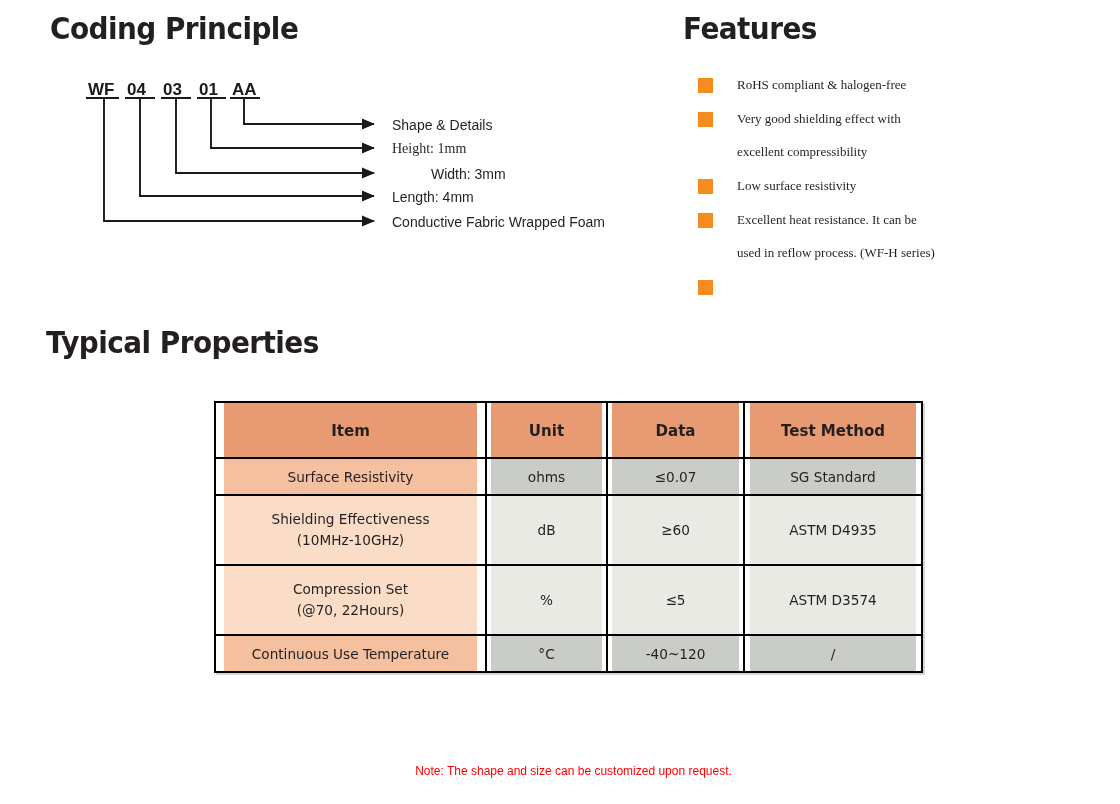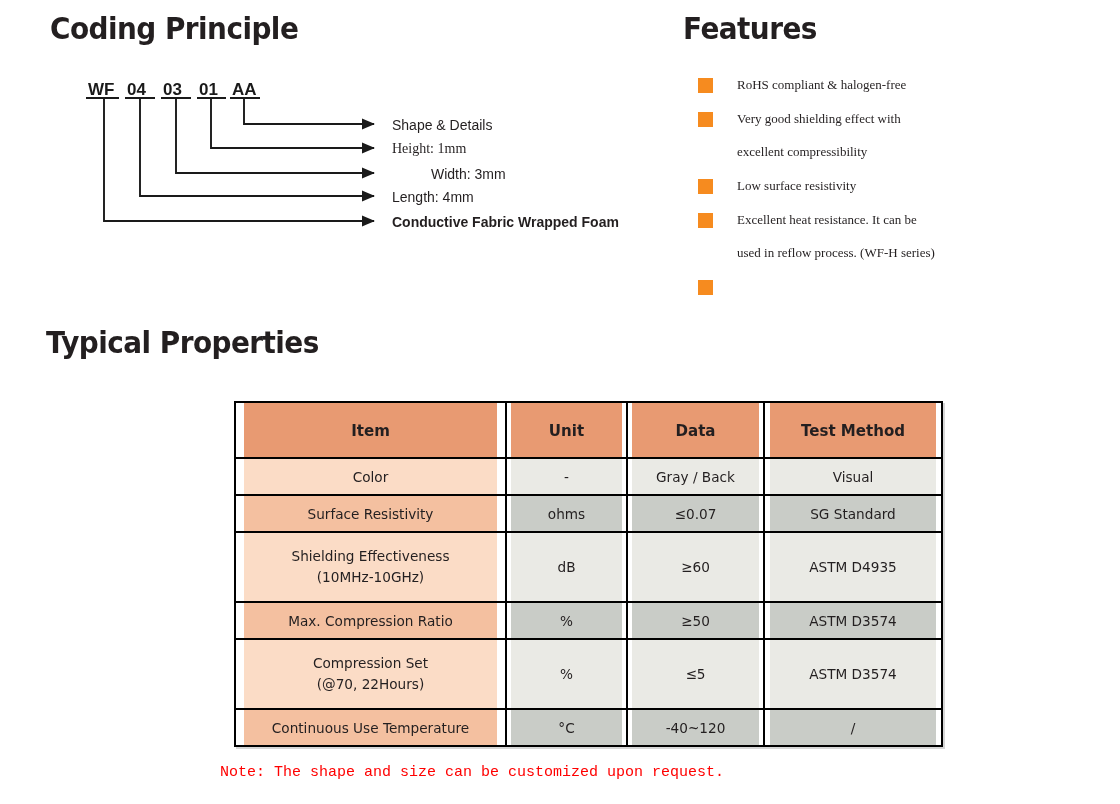--- a/index.html
+++ b/index.html
@@ -69,21 +69,20 @@
   }
 
   
   #properties-table {
     position: absolute;
     left: 214px; top: 401px;
     width: 707px;
     border-collapse: collapse;
     table-layout: fixed;
     box-shadow: 2px 2px 0 rgba(0,0,0,0.16);
-    margin-left: 20px;
   }
   #properties-table td, #properties-table th {
     border: 2.5px solid #000000;
     text-align: center;
     vertical-align: middle;
     font-family: "DejaVu Sans", sans-serif;
     font-size: 14.5px;
     color: #231f20;
     padding: 5px 4px;
     transform: scaleX(0.94);
@@ -104,23 +103,23 @@
   tr.r4 td { height: 37px; }
   tr.r5 td { height: 70px; }
   tr.r6 td { height: 37px; }
   .cell-two-line { line-height: 1.45; }
 
   
   #table-note {
     position: absolute;
     left: 220px; top: 764px;
     width: 707px;
-    text-align: left;
-    font-family: Liberation Mono, monospace;
-    font-size: 15px;
+    text-align: center;
+    font-family: Liberation Sans, sans-serif;
+    font-size: 12px;
     color: #ff0000;
     white-space: nowrap;
   }
 </style>
 </head>
 <body>
 
 <div class="page">
 
   <div class="h1" id="coding-title">Coding Principle</div>
@@ -154,21 +153,21 @@
 
       <path d="M140,98 L140,196 L374,196" stroke="#1a1a1a" stroke-width="1.9" fill="none" marker-end="url(#arrowhead)"></path>
 
       <path d="M104,98 L104,221 L374,221" stroke="#1a1a1a" stroke-width="1.9" fill="none" marker-end="url(#arrowhead)"></path>
     </svg>
 
     <div class="diag-label" style="left:392px; top:117px;">Shape &amp; Details</div>
     <div class="diag-label" style="left:392px; top:141px;font-family:Liberation Serif, serif;">Height: 1mm</div>
     <div class="diag-label" style="left:395px; top:166px;margin-left:36px;">Width: 3mm</div>
     <div class="diag-label" style="left:392px; top:189px;">Length: 4mm</div>
-    <div class="diag-label" style="left:392px; top:214px;font-weight:bold;">Conductive Fabric Wrapped Foam</div>
+    <div class="diag-label" style="left:392px; top:214px;">Conductive Fabric Wrapped Foam</div>
   </div>
 
   <div class="h1" id="features-title">Features</div>
 
   <div id="features-list">
     <div class="feat-row">
       <span class="bullet-wrap">
           <span class="bullet"></span>
         </span>
       <span class="feat-text">RoHS compliant &amp; halogen-free</span>
@@ -211,45 +210,33 @@
     </colgroup>
     <thead>
       <tr>
         <th>Item</th>
         <th>Unit</th>
         <th>Data</th>
         <th>Test Method</th>
       </tr>
     </thead>
     <tbody>
-      <tr class="r1">
-        <td class="item-light">Color</td>
-        <td class="val-light">-</td>
-        <td class="val-light">Gray / Back</td>
-        <td class="val-light">Visual</td>
-      </tr>
       <tr class="r2">
         <td class="item-dark">Surface Resistivity</td>
         <td class="val-dark">ohms</td>
         <td class="val-dark">≤0.07</td>
         <td class="val-dark">SG Standard</td>
       </tr>
       <tr class="r3">
         <td class="item-light cell-two-line" style="white-space:pre-line;">Shielding Effectiveness
 (10MHz-10GHz)</td>
         <td class="val-light">dB</td>
         <td class="val-light">≥60</td>
         <td class="val-light">ASTM D4935</td>
       </tr>
-      <tr class="r4">
-        <td class="item-dark">Max. Compression Ratio</td>
-        <td class="val-dark">%</td>
-        <td class="val-dark">≥50</td>
-        <td class="val-dark">ASTM D3574</td>
-      </tr>
       <tr class="r5">
         <td class="item-light cell-two-line" style="white-space:pre-line;">Compression Set
 (@70, 22Hours)</td>
         <td class="val-light">%</td>
         <td class="val-light">≤5</td>
         <td class="val-light">ASTM D3574</td>
       </tr>
       <tr class="r6">
         <td class="item-dark">Continuous Use Temperature</td>
         <td class="val-dark">°C</td>

